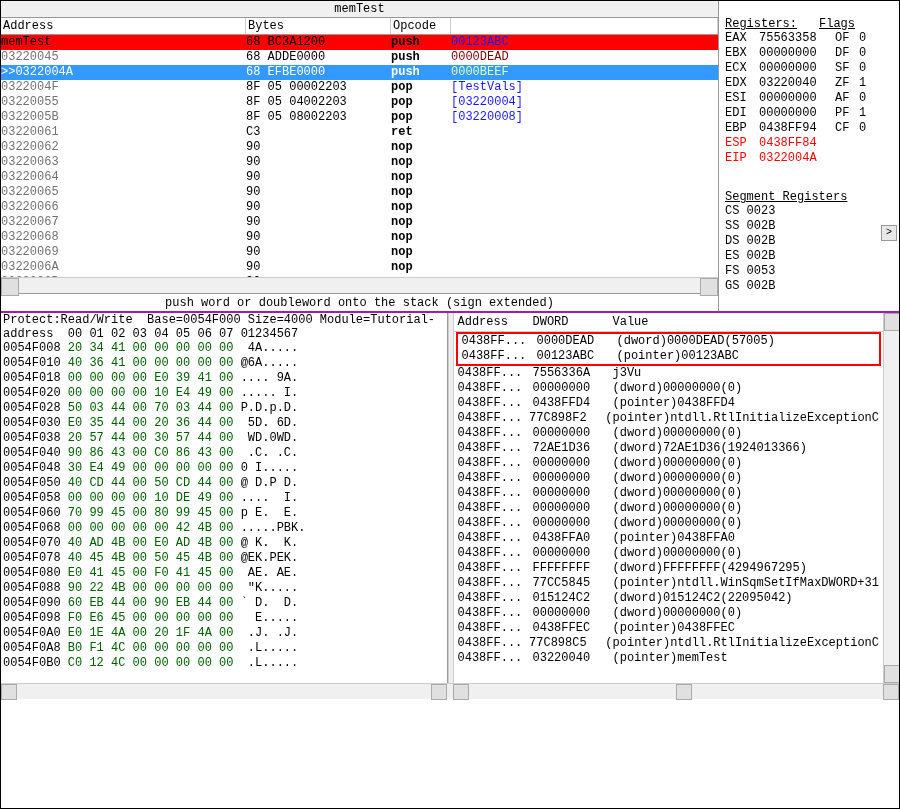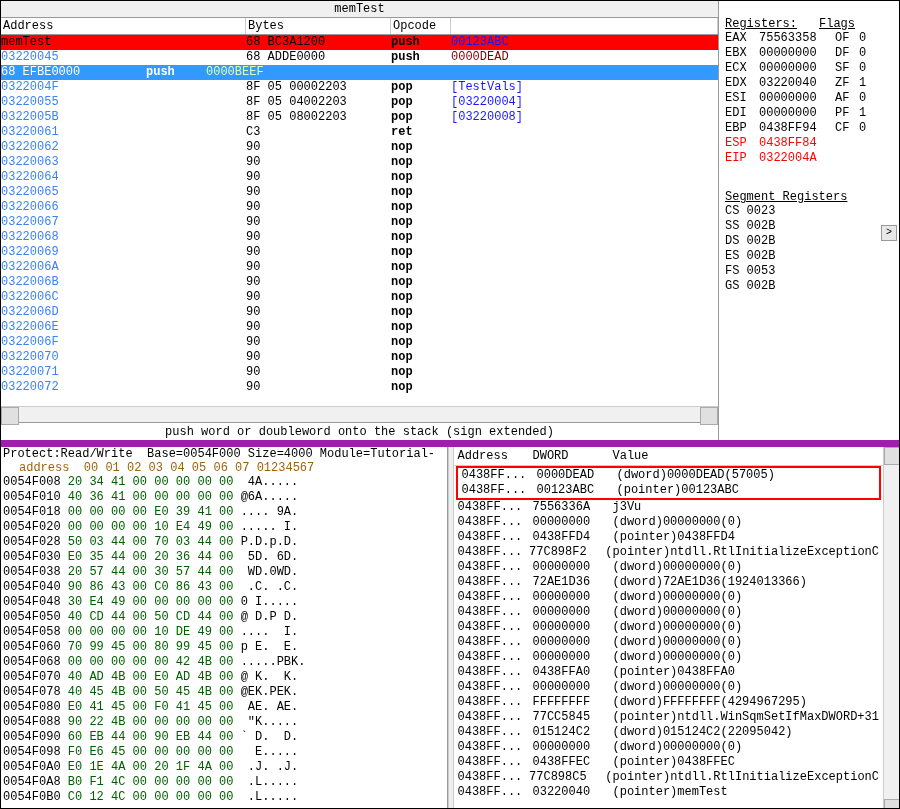--- a/index.html
+++ b/index.html
@@ -7,22 +7,22 @@
   font-family: "Courier New", monospace;
   font-size: 12px;
   background: #fff;
   width: 900px;
   height: 809px;
   overflow: hidden;
   border: 1px solid #000;
 }
 .top-panel {
   display: flex;
-  height: 446px;
-  border-bottom: 7px solid #a21caf;
+  height: 312px;
+  border-bottom: 2px solid #a21caf;
 }
 .disasm-container {
   flex: 1;
   display: flex;
   flex-direction: column;
   border-right: 1px solid #999;
 }
 .disasm-title {
   text-align: center;
   background: #f0f0f0;
@@ -45,21 +45,21 @@
 .disasm-body {
   flex: 1;
   overflow: hidden;
 }
 .disasm-row {
   display: flex;
   height: 15px;
   line-height: 15px;
 }
 .disasm-row span { white-space: pre; }
-.disasm-row .col-addr { color: #3b82f6; }
+.disasm-row .col-addr { color: #737373; }
 .disasm-row .col-bytes { color: #000; }
 .disasm-row .col-op { font-weight: bold; color: #000; }
 .disasm-row .col-arg { color: #000; }
 .row-red { background: #ff0000; }
 .row-red .col-addr, .row-red .col-bytes, .row-red .col-op { color: #000; }
 .row-red .col-arg { color: #1818ff; }
 .row-blue { background: #3399ff; color: #fff; }
 .row-blue .col-addr, .row-blue .col-bytes, .row-blue .col-op { color: #fff; }
 .row-blue .col-arg { color: #ddffb0; }
 .arg-blue { color: #1818ff !important; }
@@ -134,22 +134,22 @@
 }
 .hex-panel {
   flex: 1;
   border-right: 1px solid #999;
   overflow: hidden;
   display:flex;
   flex-direction:column;
 }
 .hex-header {
   white-space: pre;
-  padding: 0px 18px;
-  color:#a16207;
+  padding: 0px 2px;
+  color:#000000;
 }
 .hex-title {
   white-space: pre;
   padding:0px 2px;
 }
 .hex-body { flex:1; overflow:hidden; }
 .hex-row { white-space: pre; height: 15px; line-height:15px; padding: 0 2px; }
 .hex-addr { color: #000; }
 .hex-bytes { color: #006000; }
 .hex-ascii { color: #000; }
@@ -206,20 +206,21 @@
           <span class="col-op">push</span>
           <span class="col-arg arg-blue">00123ABC</span>
         </div>
         <div class="disasm-row ">
           <span class="col-addr">03220045</span>
           <span class="col-bytes">68 ADDE0000</span>
           <span class="col-op">push</span>
           <span class="col-arg arg-maroon">0000DEAD</span>
         </div>
         <div class="disasm-row row-blue">
+          <span class="col-addr">&gt;&gt;0322004A</span>
           <span class="col-bytes">68 EFBE0000</span>
           <span class="col-op">push</span>
           <span class="col-arg ">0000BEEF</span>
         </div>
         <div class="disasm-row ">
           <span class="col-addr">0322004F</span>
           <span class="col-bytes">8F 05 00002203</span>
           <span class="col-op">pop</span>
           <span class="col-arg arg-blue">[TestVals]</span>
         </div>

